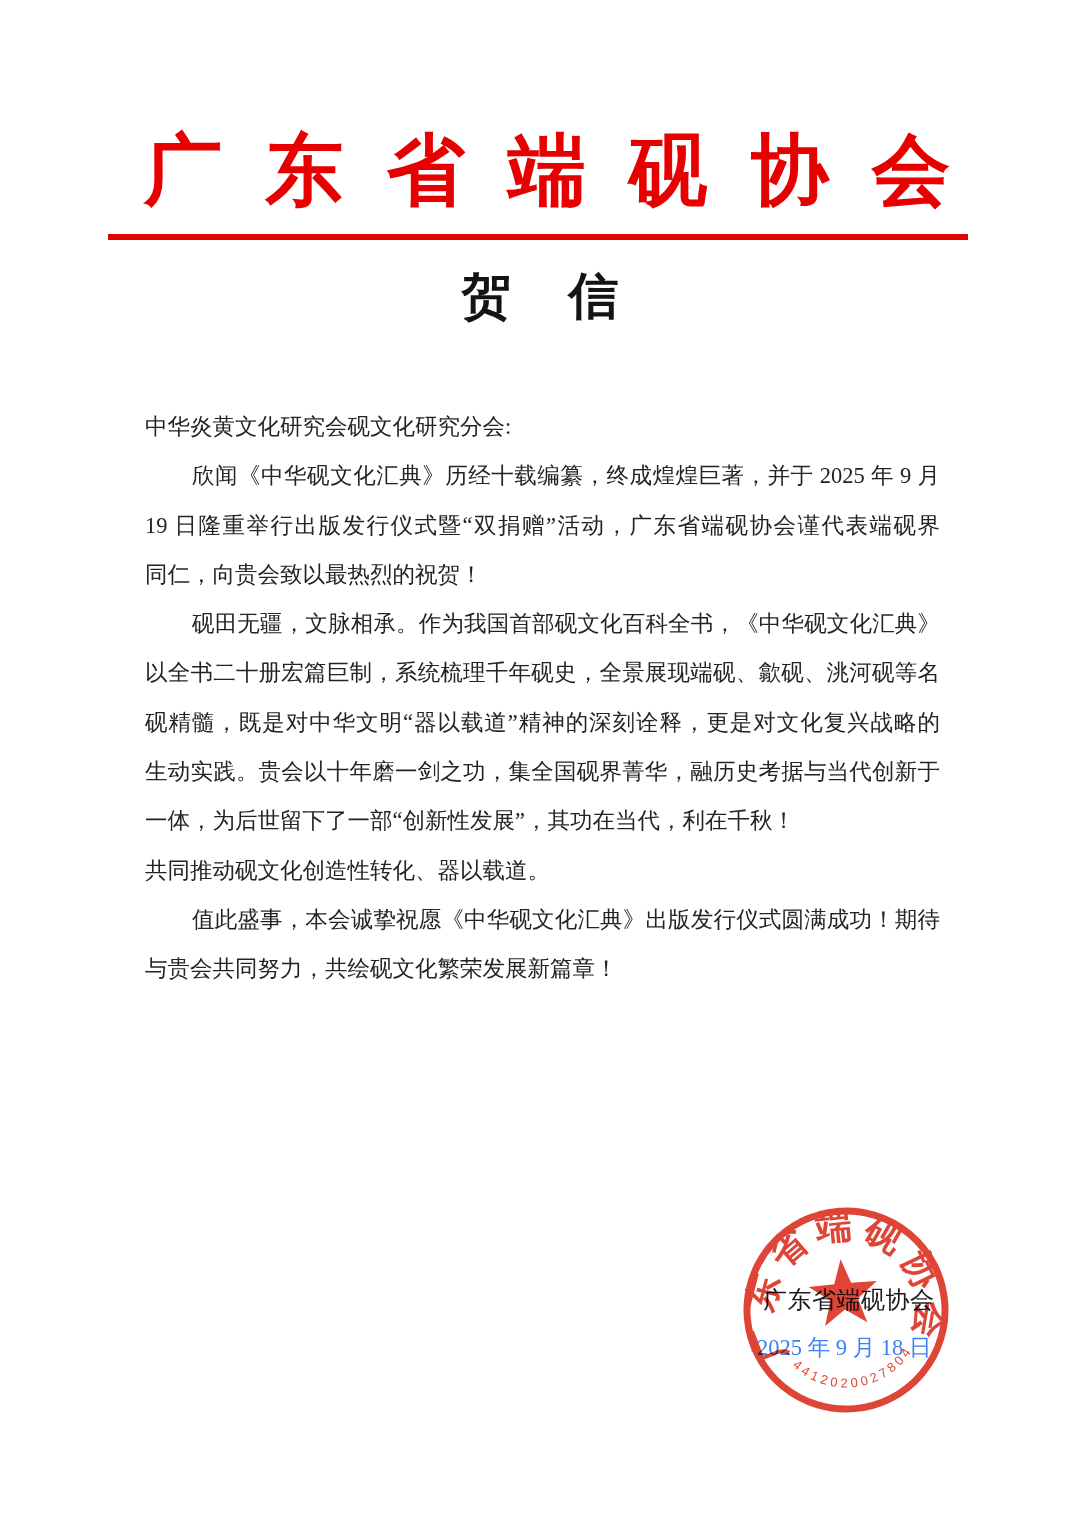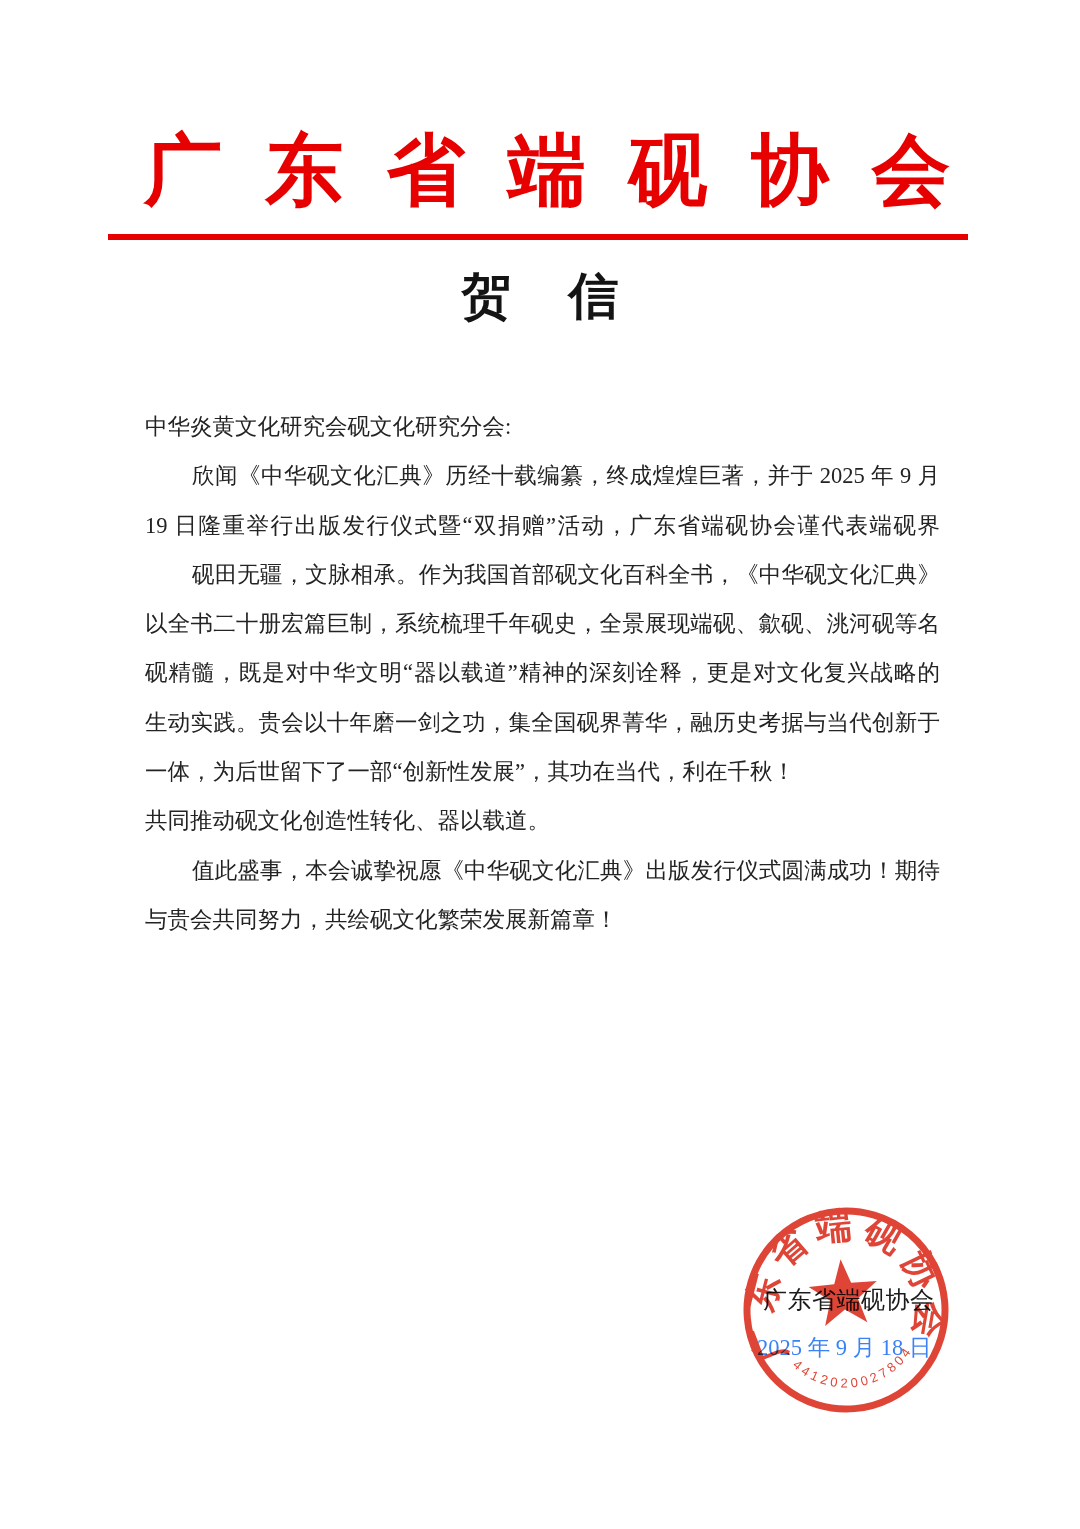--- a/index.html
+++ b/index.html
@@ -123,20 +123,21 @@
 
   <div class="letter-title">
       <span>贺</span>
       <span>信</span>
     </div>
 
   <div class="letter-body">
       <div class="line">中华炎黄文化研究会砚文化研究分会:</div>
       <div class="line indent full">欣闻《中华砚文化汇典》历经十载编纂，终成煌煌巨著，并于 2025 年 9 月</div>
       <div class="line full">19 日隆重举行出版发行仪式暨“双捐赠”活动，广东省端砚协会谨代表端砚界</div>
+      <div class="line">同仁，向贵会致以最热烈的祝贺！</div>
       <div class="line indent full">砚田无疆，文脉相承。作为我国首部砚文化百科全书，《中华砚文化汇典》</div>
       <div class="line full">以全书二十册宏篇巨制，系统梳理千年砚史，全景展现端砚、歙砚、洮河砚等名</div>
       <div class="line full">砚精髓，既是对中华文明“器以载道”精神的深刻诠释，更是对文化复兴战略的</div>
       <div class="line full">生动实践。贵会以十年磨一剑之功，集全国砚界菁华，融历史考据与当代创新于</div>
       <div class="line">一体，为后世留下了一部“创新性发展”，其功在当代，利在千秋！</div>
       <div class="line">共同推动砚文化创造性转化、器以载道。</div>
       <div class="line indent full">值此盛事，本会诚挚祝愿《中华砚文化汇典》出版发行仪式圆满成功！期待</div>
       <div class="line">与贵会共同努力，共绘砚文化繁荣发展新篇章！</div>
     </div>
 

